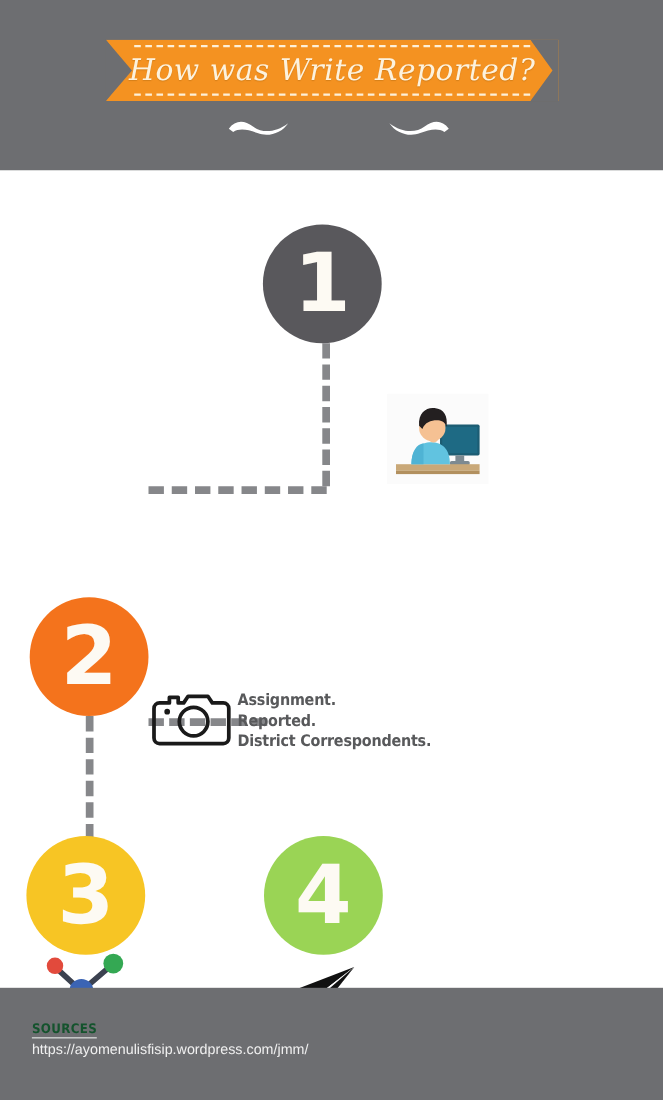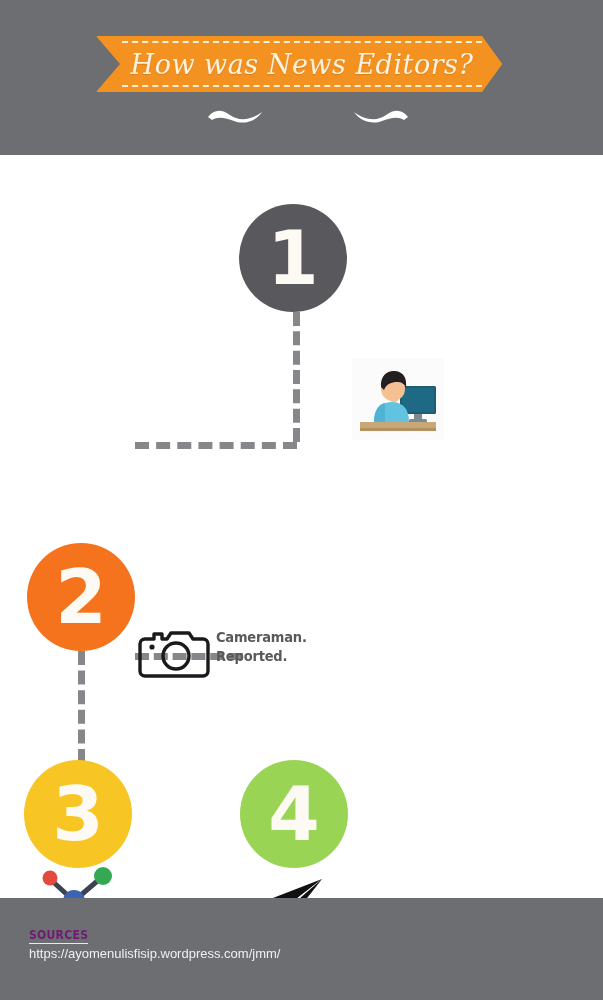--- a/index.html
+++ b/index.html
@@ -122,21 +122,21 @@
   .plane-icon  { position: absolute; left: 258px; top: 722px; width: 66px; height: 52px; }
 
   
   .footer {
     position: absolute; left: 0; top: 898px; width: 603px; height: 102px;
     background: #6d6e71;
   }
   .sources-label {
     position: absolute; left: 29px; top: 928px;
     font-family: "DejaVu Sans Condensed", "Liberation Sans", sans-serif;
-    font-weight: bold; font-size: 12px; color: #701a75;
+    font-weight: bold; font-size: 12px; color: #14532d;
     letter-spacing: 0.3px;
     border-bottom: 1.5px solid #e9eaea;
     padding-bottom: 1px;
   }
   .sources-url {
     position: absolute; left: 29px; top: 946px;
     font-size: 13px; color: #f0f0f0;
     font-family: "Liberation Sans", sans-serif;
   }
 </style>
@@ -145,21 +145,21 @@
 
 <div class="page">
 
   <div class="header-band">
     <div class="banner-wrap">
       <div class="banner"></div>
       <div class="banner-notch-l"></div>
       <div class="banner-notch-r"></div>
       <div class="stitch top"></div>
       <div class="stitch bot"></div>
-      <div class="banner-title">How was News Editors?</div>
+      <div class="banner-title">How was Write Reported?</div>
     </div>
 
     <svg class="flourish left" viewBox="0 0 74 24">
       <path d="M2 13 C8 5, 16 5, 24 11 C32 17, 44 17, 56 8 C50 17, 38 21, 28 17 C20 14, 12 12, 6 16 Z" fill="#ffffff"></path>
     </svg>
     <svg class="flourish right" viewBox="0 0 74 24">
       <path d="M72 13 C66 5, 58 5, 50 11 C42 17, 30 17, 18 8 C24 17, 36 21, 46 17 C54 14, 62 12, 68 16 Z" fill="#ffffff"></path>
     </svg>
   </div>
 
@@ -190,22 +190,23 @@
 
     <div class="circle c2">
       <span>2</span>
     </div>
     <svg class="camera-icon" viewBox="0 0 72 54">
       <path d="M7 14 h9 l0 -5 h8 l0 5 h5 l4 -6 h18 l4 6 h10 a5 5 0 0 1 5 5 v27 a5 5 0 0 1 -5 5 h-58 a5 5 0 0 1 -5 -5 v-27 a5 5 0 0 1 5 -5 z" fill="none" stroke="#1a1a1a" stroke-width="3.4" stroke-linejoin="round"></path>
       <circle cx="38" cy="31" r="13" fill="none" stroke="#1a1a1a" stroke-width="3.4"></circle>
       <circle cx="14" cy="22" r="2.6" fill="#1a1a1a"></circle>
     </svg>
     <div class="cap cap-2">
-      <span>Cameraman.</span><br>
+      <span>Assignment.</span><br>
       <span>Reported.</span><br>
+      <span>District Correspondents.</span>
     </div>
 
     <div class="circle c3">
       <span>3</span>
     </div>
     <svg class="network-icon" viewBox="0 0 96 72">
       <g stroke="#3c4250" stroke-width="5" stroke-linecap="round">
         <line x1="46" y1="38" x2="22" y2="16"></line>
         <line x1="46" y1="38" x2="74" y2="14"></line>
         <line x1="46" y1="38" x2="16" y2="62"></line>

